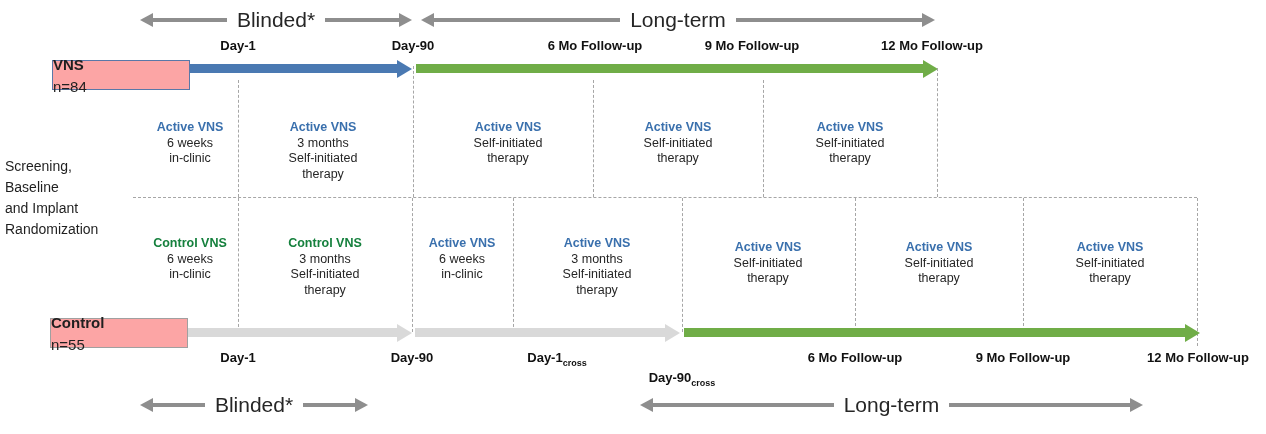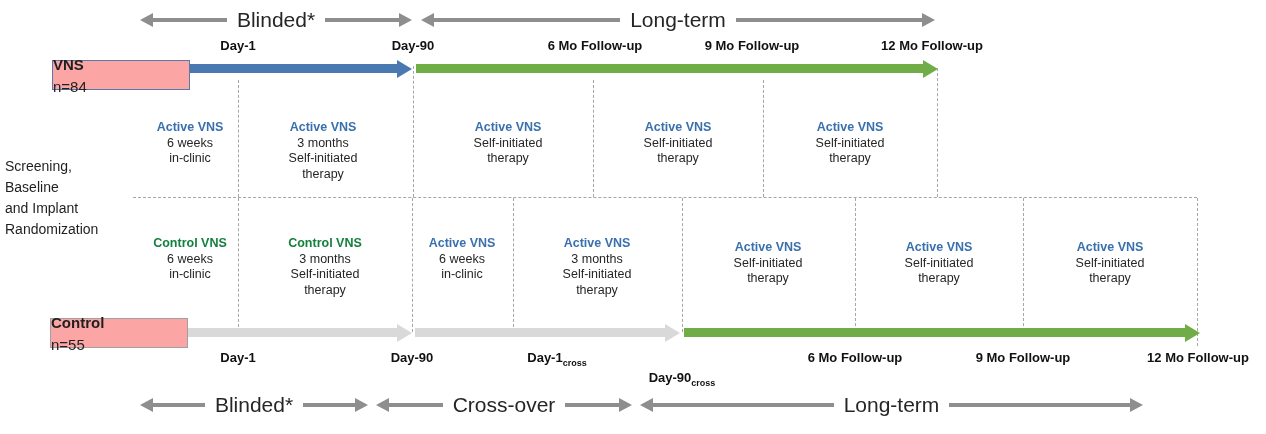--- a/index.html
+++ b/index.html
@@ -188,27 +188,20 @@
   <div class="tick" style="left:1023px;top:350px;"><span>9 Mo Follow-up</span></div>
   <div class="tick" style="left:1198px;top:350px;"><span>12 Mo Follow-up</span></div>
 
   <div class="phase-arrow" style="left:140px;top:393px;width:228px;">
     <span class="phead-l"></span>
     <span class="pline"></span>
     <span class="plabel">Blinded*</span>
     <span class="pline"></span>
     <span class="phead-r"></span>
   </div>
-  <div class="phase-arrow" style="left:376px;top:393px;width:256px;">
-    <span class="phead-l"></span>
-    <span class="pline"></span>
-    <span class="plabel">Cross-over</span>
-    <span class="pline"></span>
-    <span class="phead-r"></span>
-  </div>
   <div class="phase-arrow" style="left:640px;top:393px;width:503px;">
     <span class="phead-l"></span>
     <span class="pline"></span>
     <span class="plabel">Long-term</span>
     <span class="pline"></span>
     <span class="phead-r"></span>
   </div>
 
 </div>
 

